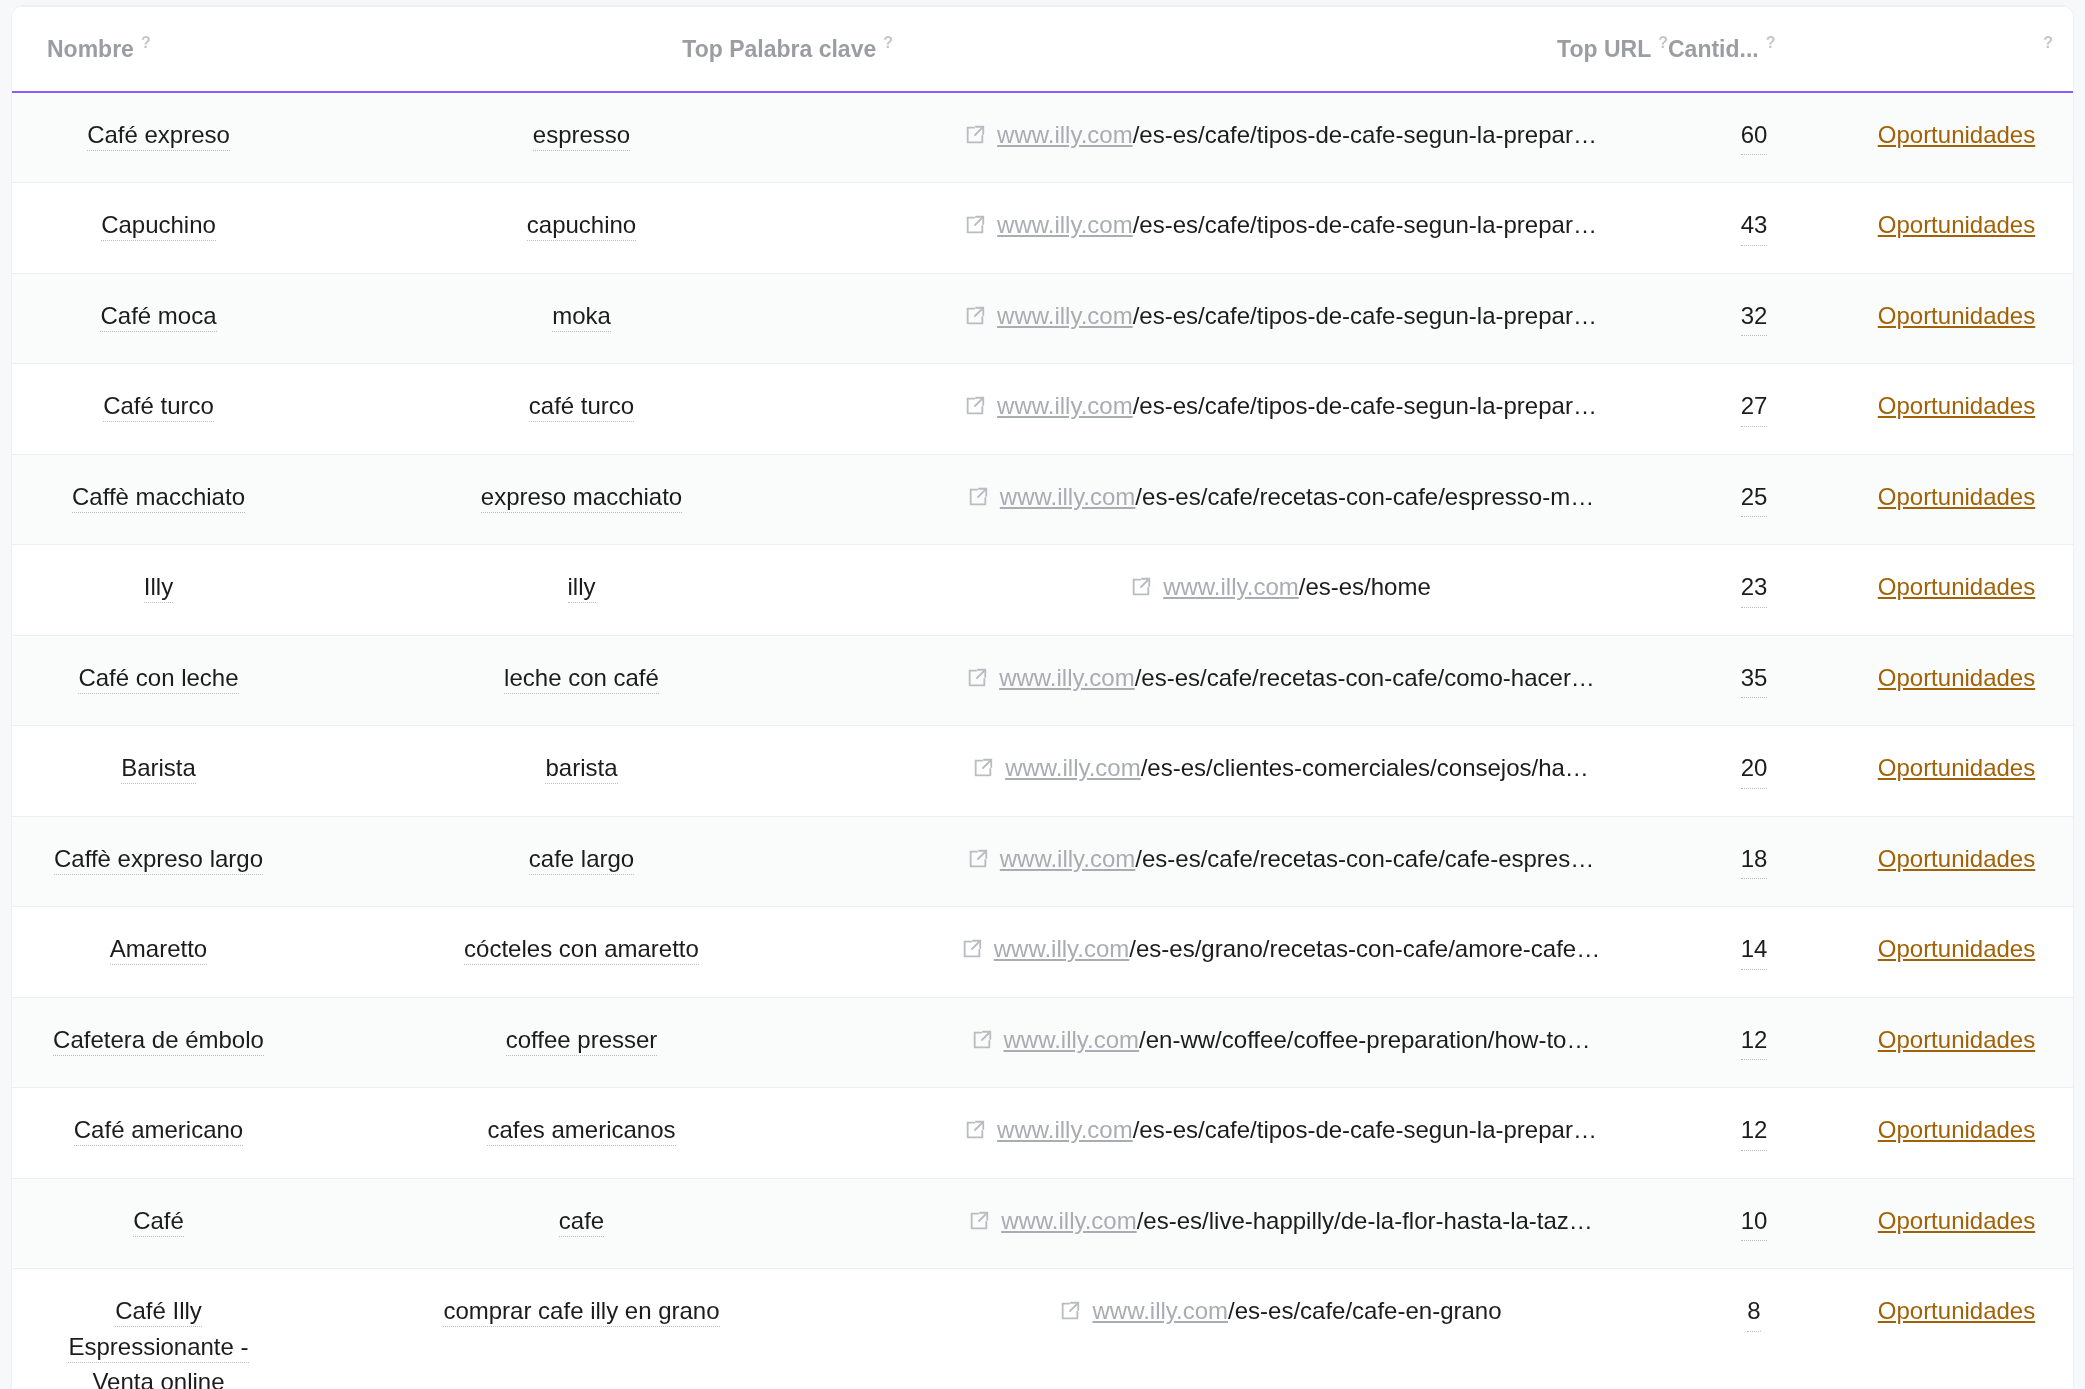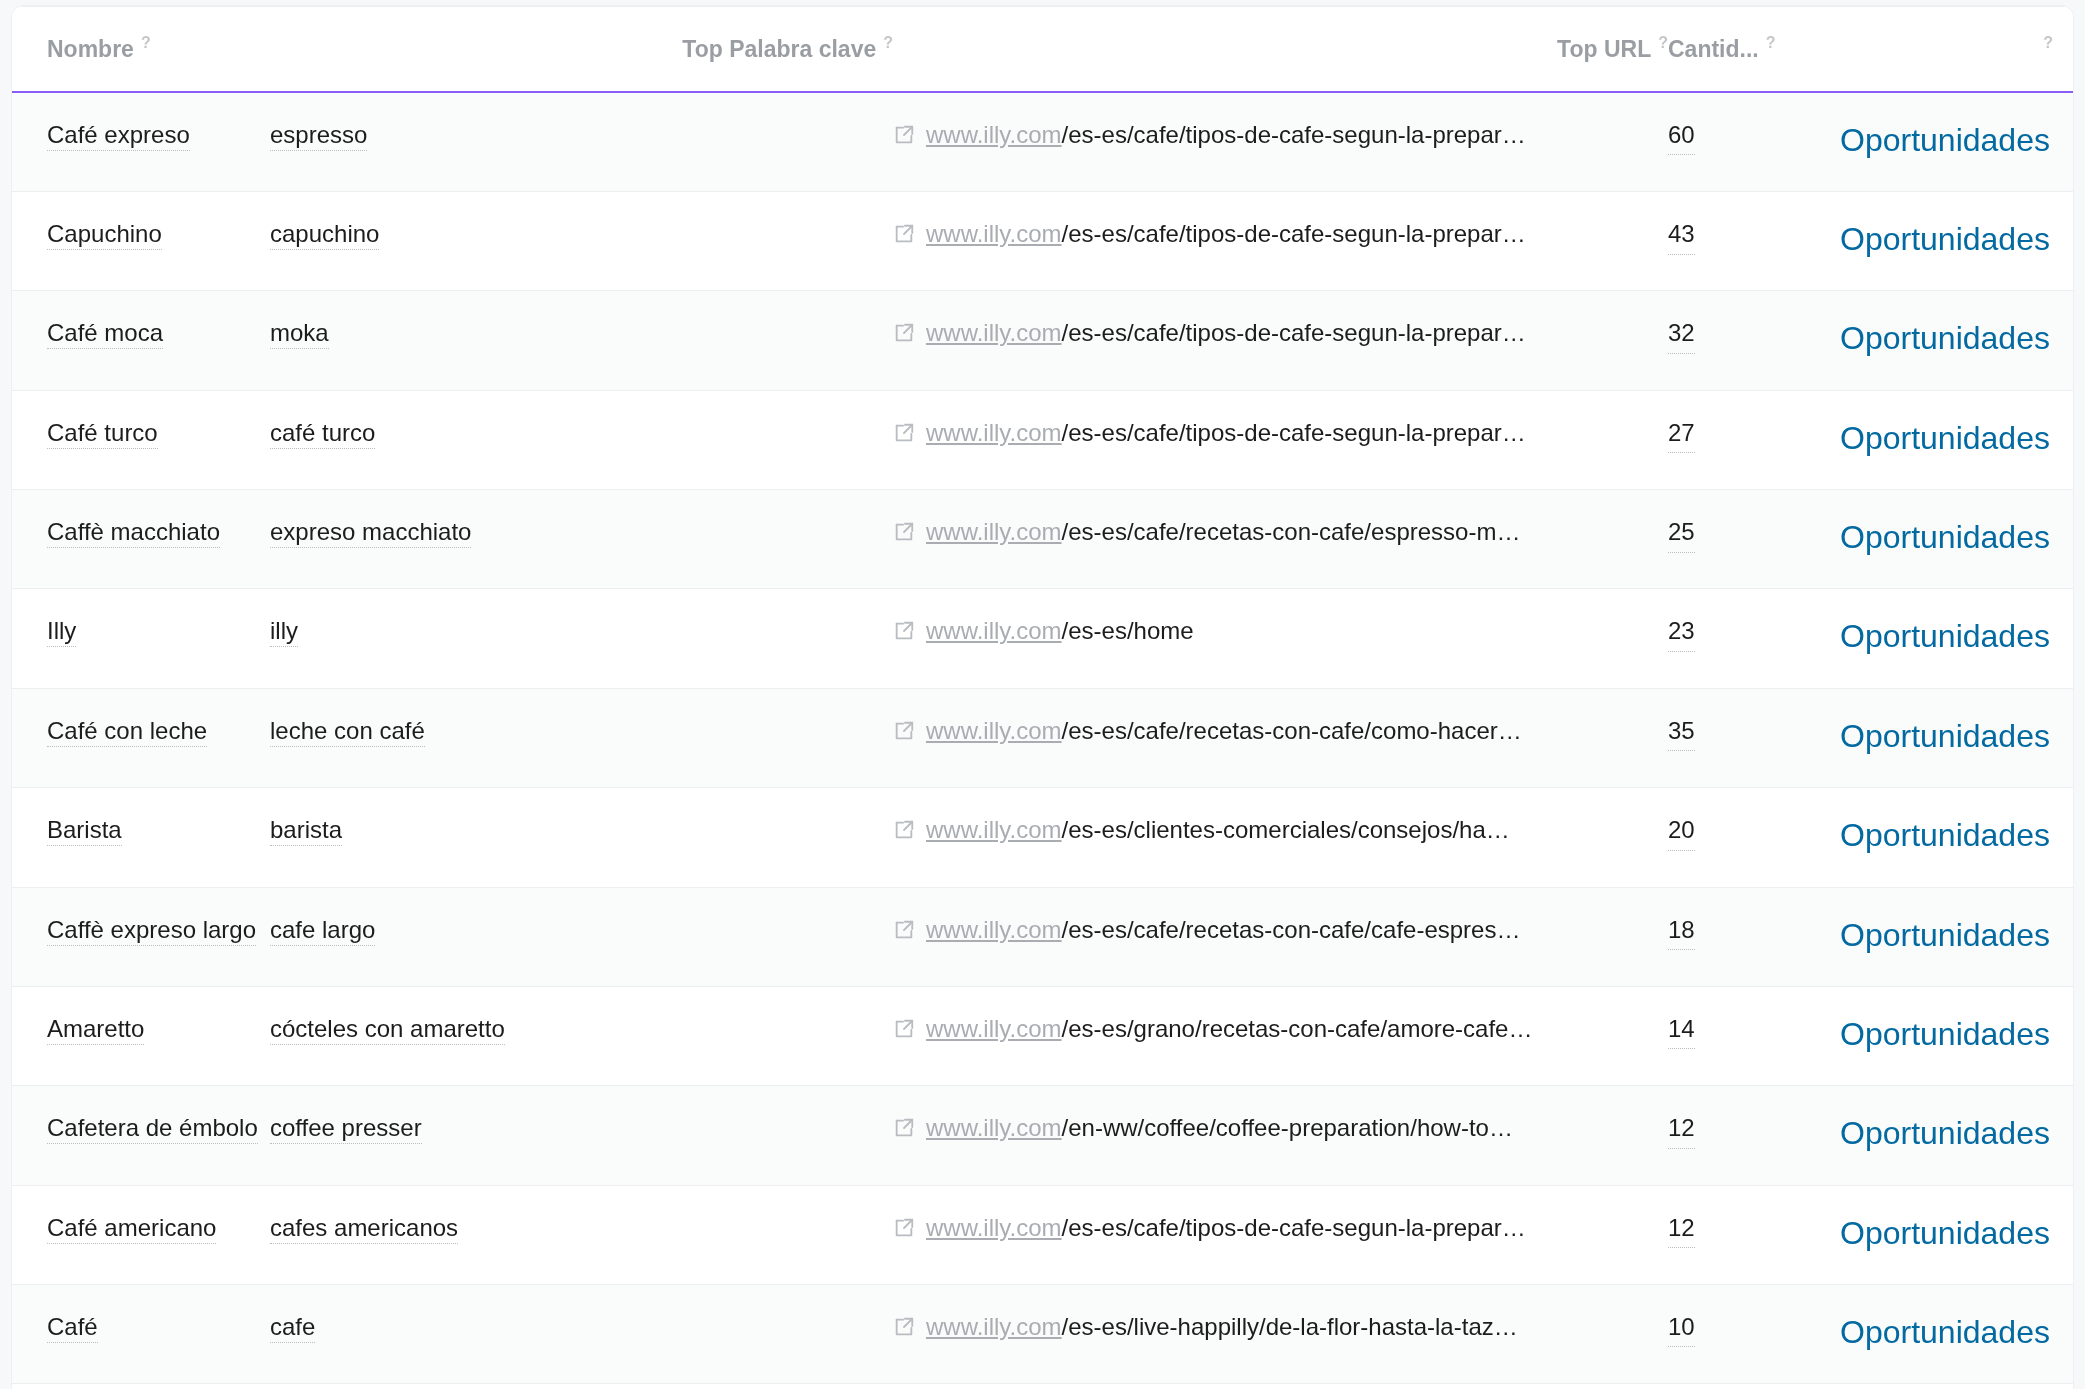--- a/index.html
+++ b/index.html
@@ -80,21 +80,21 @@
   col.c-kw    { width: 623px; }
   col.c-url   { width: 775px; }
   col.c-qty   { width: 172px; }
   col.c-opp   { width: 233px; }
 
   th.col-name { padding-left: 35px; }
   th.col-kw   { padding-left: 0; text-align: right; }
   th.col-url  { padding-left: 0; text-align: right; }
   th.col-qty  { padding-left: 0; }
 
-  tbody tr { border-bottom: 1px solid #eceef0; }
+  tbody tr { border-bottom: 1px solid #eceef0; text-align: center; }
   tbody tr.odd  { background: #fafbfb; }
   tbody tr.even { background: #ffffff; }
 
   td {
     font-size: 24px;
     color: #1c1c1c;
     padding: 24px 0 27px 0;
     vertical-align: top;
     line-height: 1.48;
   }
@@ -117,24 +117,25 @@
     height: 22px;
     vertical-align: -3px;
     margin-right: 11px;
   }
   .url-domain { color: #a9adb2; text-decoration: underline; }
   .url-path   { color: #1c1c1c; }
 
   .qty { display: inline-block; }
 
   .opp-link {
-    color: #0369a1;
-    font-size: 32px;
+    color: #a16207;
+    font-size: 24px;
     cursor: pointer;
     white-space: nowrap;
+    text-decoration: underline;
   }
 
   td.cell-opp { padding-left: 0; }
 </style>
 </head>
 <body>
 
 <div class="card">
 
 

